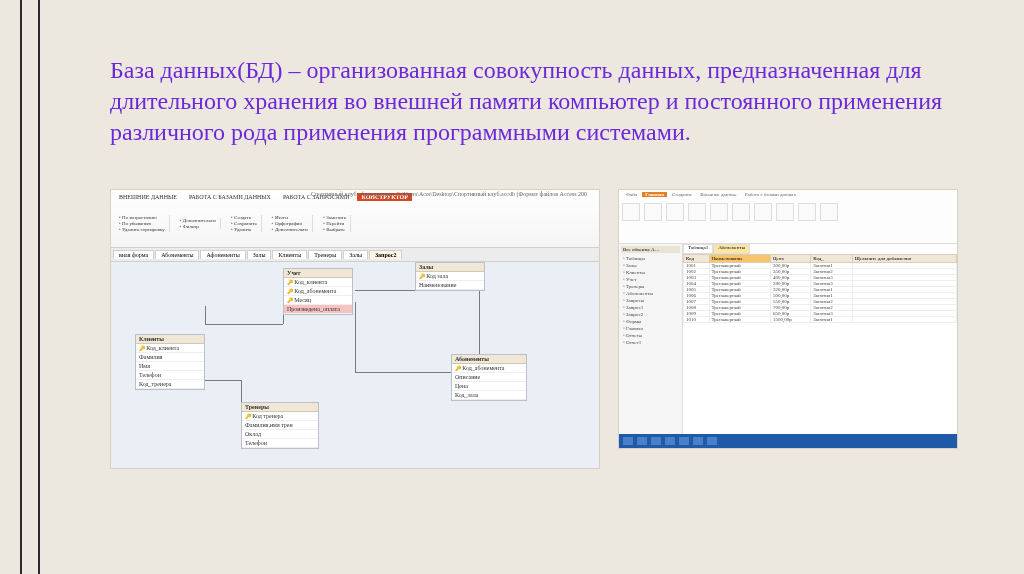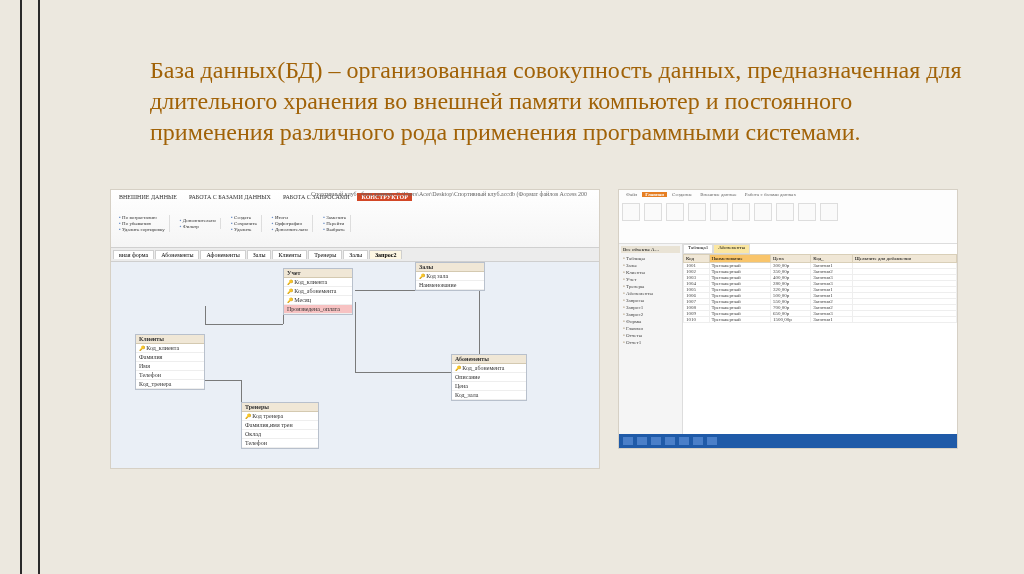--- a/index.html
+++ b/index.html
@@ -22,22 +22,21 @@
   }
   .content {
     position: absolute;
     left: 110px;
     right: 60px;
     top: 55px;
   }
   .def-text {
     font-size: 24px;
     line-height: 1.3;
-    color: #a16207;
-    margin-left: 40px;
+    color: #6d28d9;
   }
   .screenshots {
     margin-top: 40px;
     display: flex;
     gap: 18px;
     align-items: flex-start;
   }
   .shot {
     border: 1px solid #d6d0c5;
     background: #fff;

